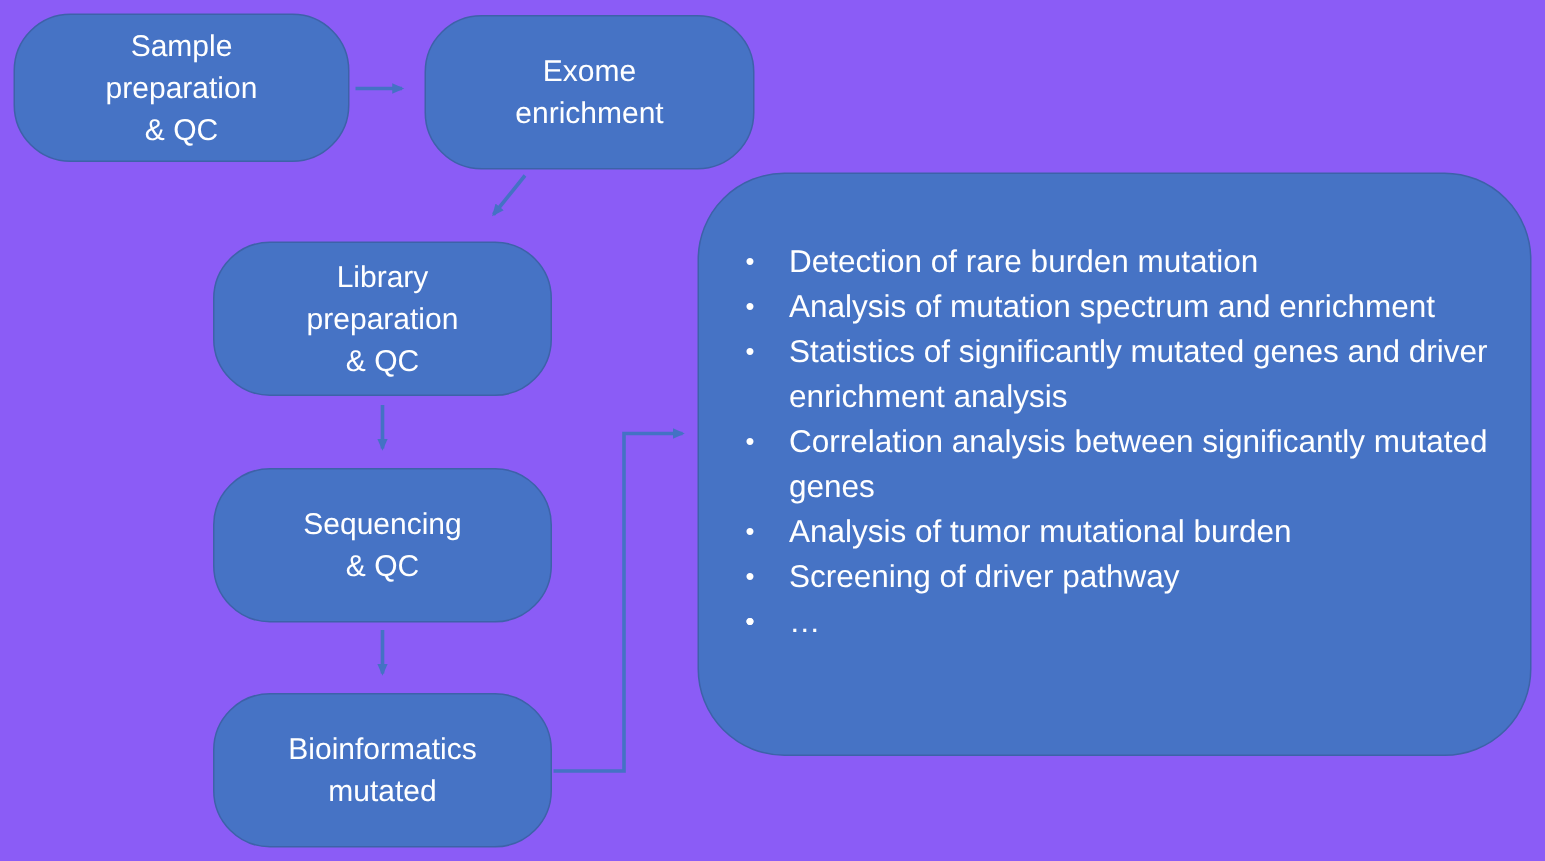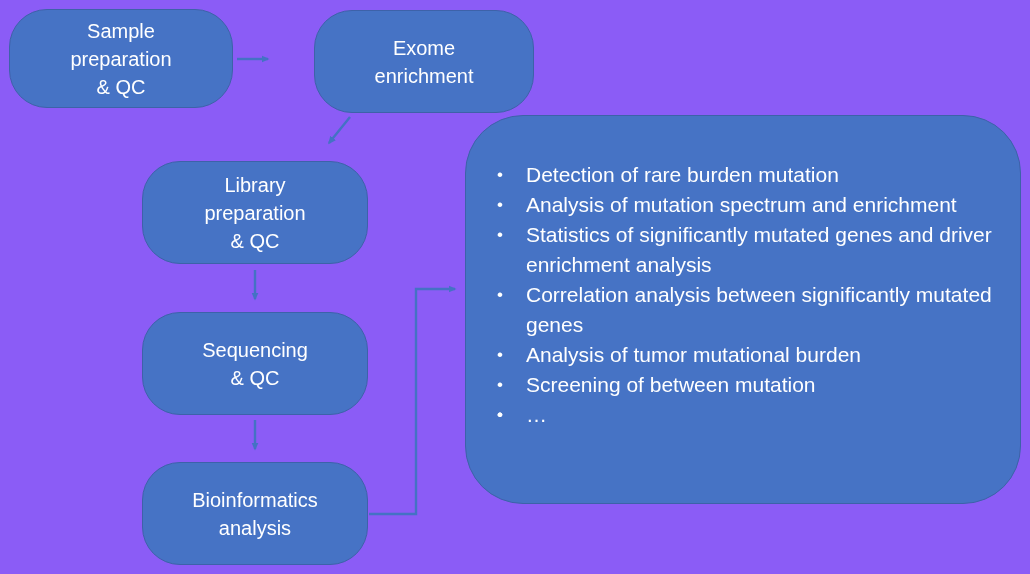--- a/index.html
+++ b/index.html
@@ -36,21 +36,21 @@
   }
   .node .node-label {
     color: #ffffff;
     font-size: 20px;
     line-height: 28px;
     white-space: pre-line;
   }
   .node-small { border-radius: 38px; }
 
   #node-sample-prep   { left: 9px;   top: 9px;   width: 224px; height: 99px;  }
-  #node-exome         { left: 283px; top: 10px;  width: 220px; height: 103px; margin-left: 31px; }
+  #node-exome         { left: 283px; top: 10px;  width: 220px; height: 103px; }
   #node-library-prep  { left: 142px; top: 161px; width: 226px; height: 103px; text-align: center; }
   #node-sequencing    { left: 142px; top: 312px; width: 226px; height: 103px; }
   #node-bioinformatics{ left: 142px; top: 462px; width: 226px; height: 103px; }
 
   #analysis-panel {
     position: absolute;
     left: 465px;
     top: 115px;
     width: 556px;
     height: 389px;
@@ -116,21 +116,21 @@
 &amp; QC</div>
   </div>
 
   <div class="node node-small" id="node-sequencing">
     <div class="node-label">Sequencing
 &amp; QC</div>
   </div>
 
   <div class="node node-small" id="node-bioinformatics">
     <div class="node-label">Bioinformatics
-analysis</div>
+mutated</div>
   </div>
 
   <div id="analysis-panel">
     <ul class="bullet-list">
       <li class="bullet-item">
         <span class="bullet-dot">•</span>
         <span>Detection of rare burden mutation</span>
       </li>
       <li class="bullet-item">
         <span class="bullet-dot">•</span>
@@ -143,21 +143,21 @@
       <li class="bullet-item">
         <span class="bullet-dot">•</span>
         <span>Correlation analysis between significantly mutated genes</span>
       </li>
       <li class="bullet-item">
         <span class="bullet-dot">•</span>
         <span>Analysis of tumor mutational burden</span>
       </li>
       <li class="bullet-item">
         <span class="bullet-dot">•</span>
-        <span>Screening of between mutation</span>
+        <span>Screening of driver pathway</span>
       </li>
       <li class="bullet-item">
         <span class="bullet-dot">•</span>
       </li>
       <li class="bullet-item">
         <span class="bullet-dot">•</span>
         <span>…</span>
       </li>
     </ul>
   </div>

